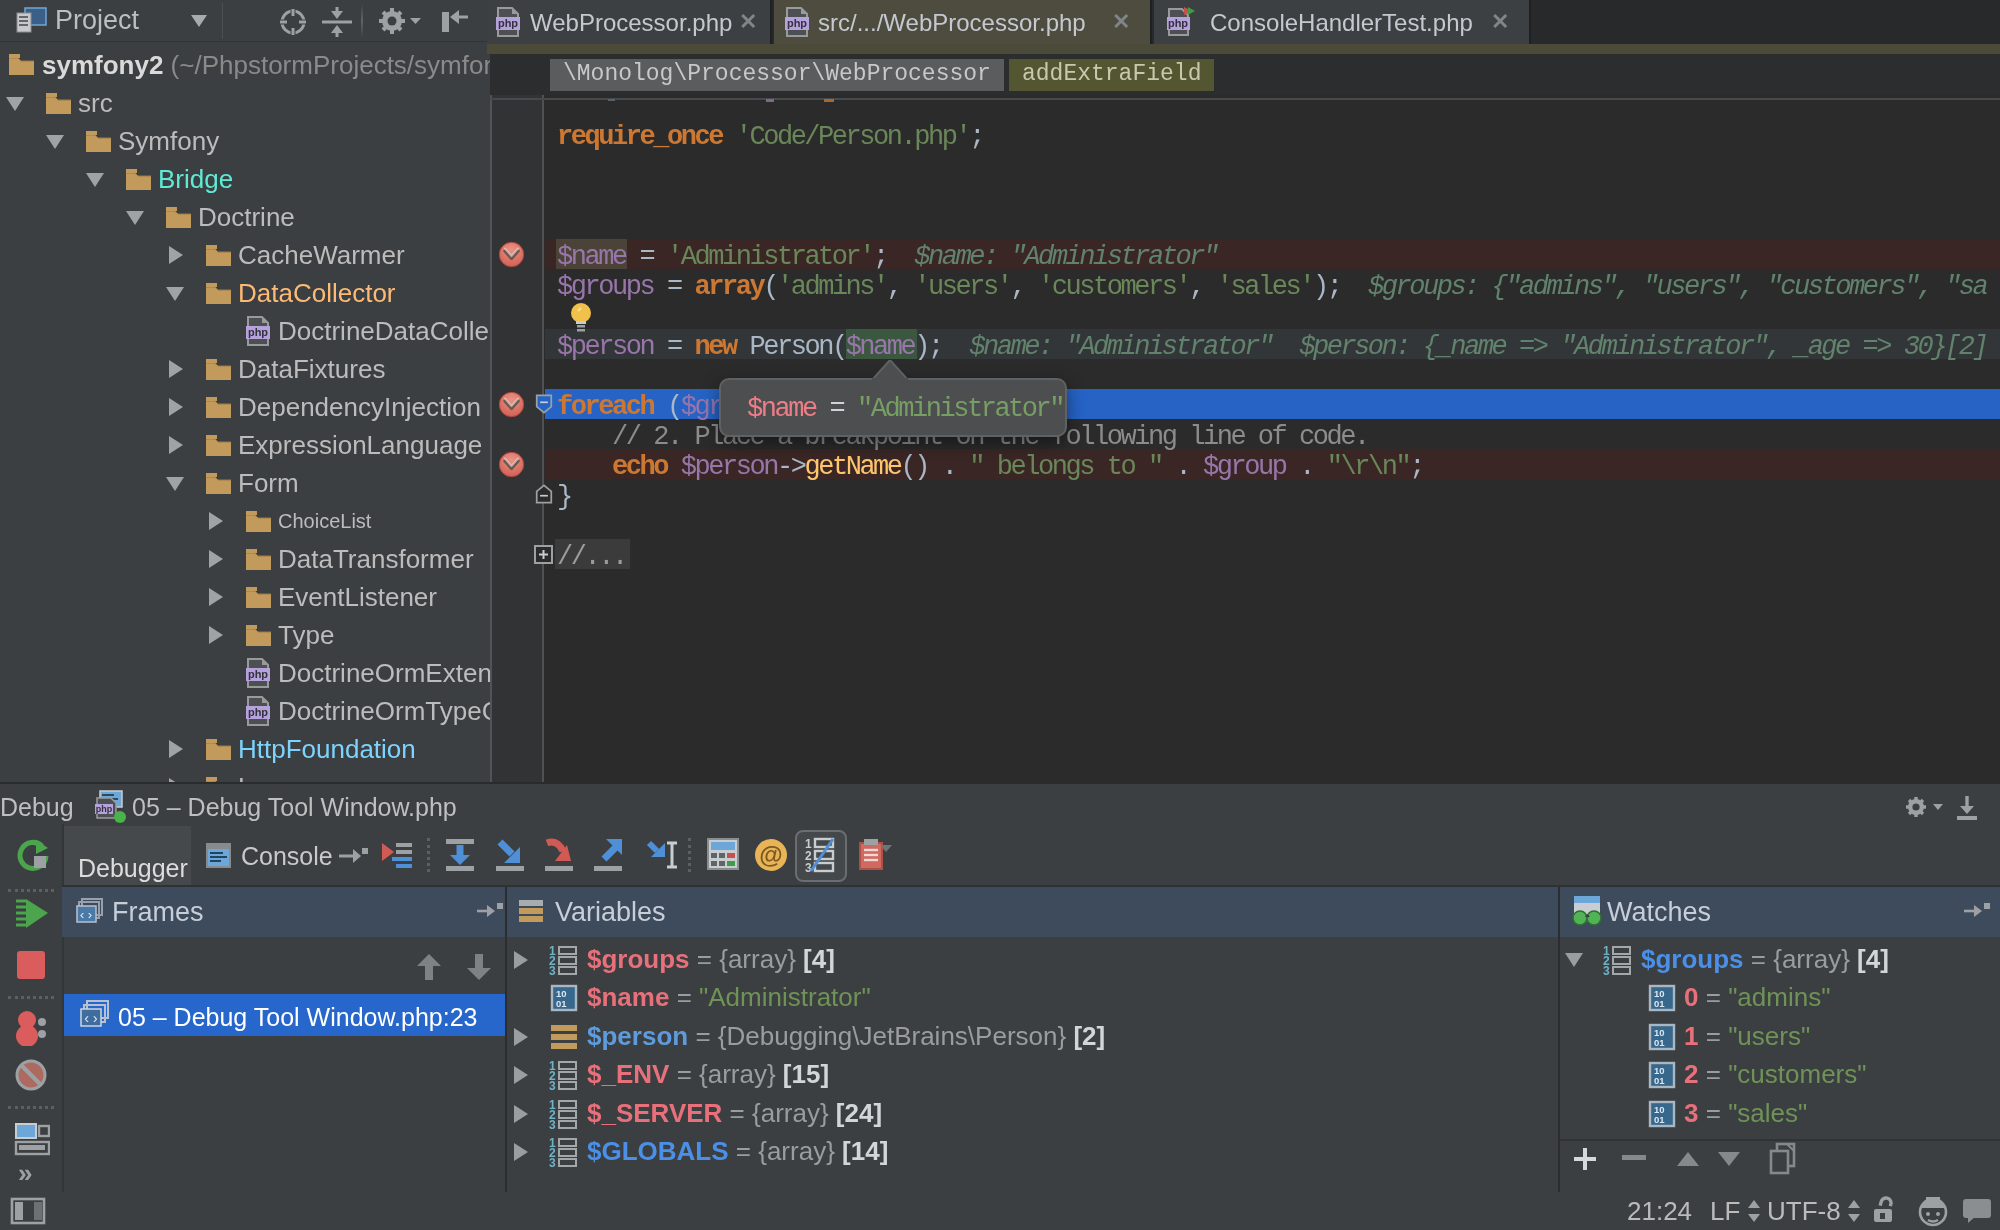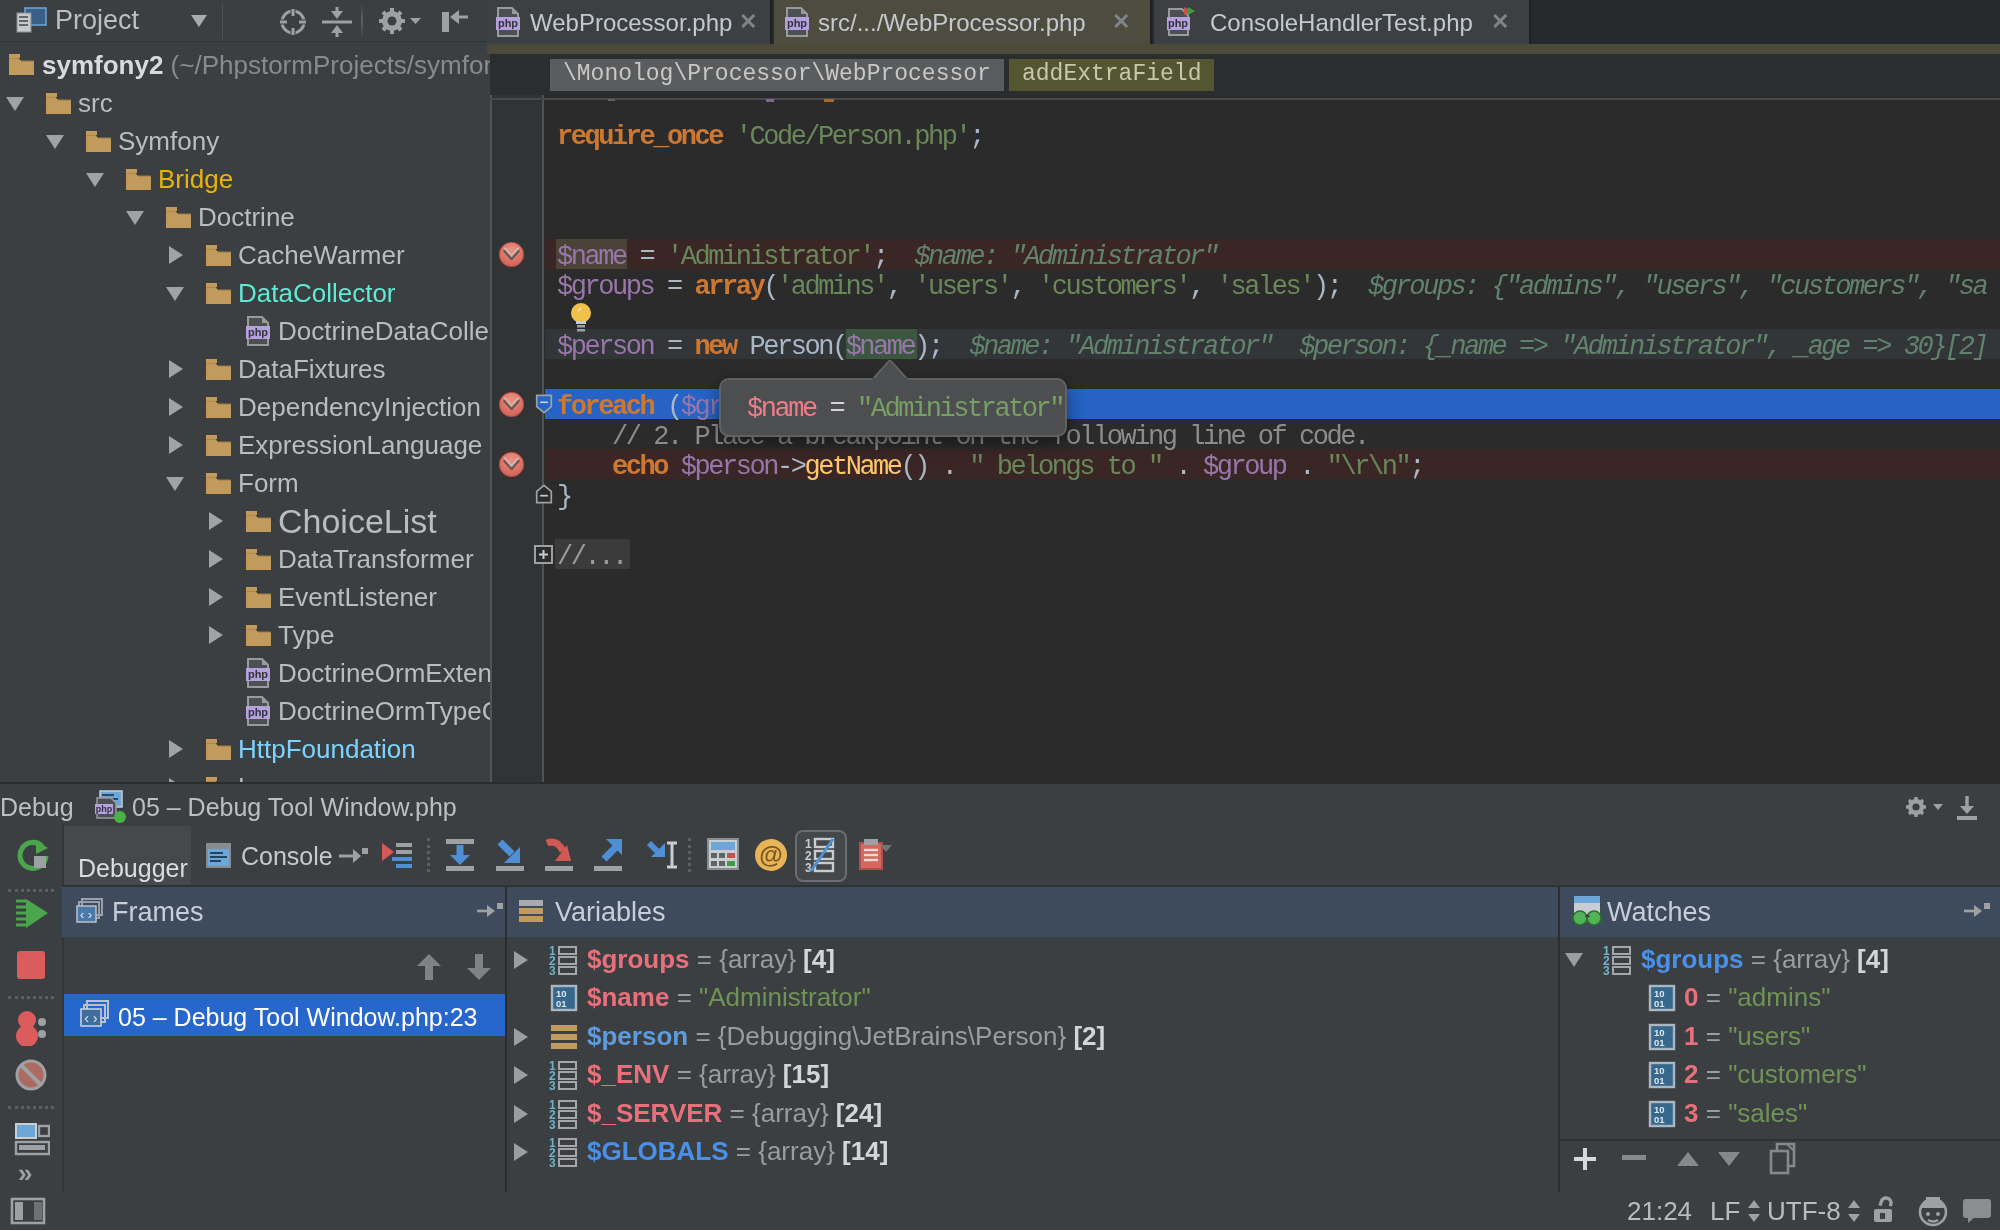--- a/index.html
+++ b/index.html
@@ -96,42 +96,42 @@
         <path d="M1,5 h9 l3,3 h13" fill="none" stroke="#9c7b46" stroke-width="1"></path>
         <rect x="1" y="1" width="11" height="4" fill="#c29a5b"></rect>
       </svg>
       <div class="abs" style="left:118px;top:122px;height:38px;line-height:38px;font-size:26px;color:#bcbcbc;white-space:pre">Symfony</div>
       <div class="abs tri-d" style="left:86px;top:173px"></div>
       <svg class="abs" style="left:125px;top:168px" width="27" height="23" viewBox="0 0 27 23">
         <path d="M1,5 h9 l3,3 h13 v14 h-25 z" fill="#c29a5b"></path>
         <path d="M1,5 h9 l3,3 h13" fill="none" stroke="#9c7b46" stroke-width="1"></path>
         <rect x="1" y="1" width="11" height="4" fill="#c29a5b"></rect>
       </svg>
-      <div class="abs" style="left:158px;top:160px;height:38px;line-height:38px;font-size:26px;color:#eab308;white-space:pre">Bridge</div>
+      <div class="abs" style="left:158px;top:160px;height:38px;line-height:38px;font-size:26px;color:#5eead4;white-space:pre">Bridge</div>
       <div class="abs tri-d" style="left:126px;top:211px"></div>
       <svg class="abs" style="left:165px;top:206px" width="27" height="23" viewBox="0 0 27 23">
         <path d="M1,5 h9 l3,3 h13 v14 h-25 z" fill="#c29a5b"></path>
         <path d="M1,5 h9 l3,3 h13" fill="none" stroke="#9c7b46" stroke-width="1"></path>
         <rect x="1" y="1" width="11" height="4" fill="#c29a5b"></rect>
       </svg>
       <div class="abs" style="left:198px;top:198px;height:38px;line-height:38px;font-size:26px;color:#bcbcbc;white-space:pre">Doctrine</div>
       <div class="abs tri-r" style="left:169px;top:246px"></div>
       <svg class="abs" style="left:205px;top:244px" width="27" height="23" viewBox="0 0 27 23">
         <path d="M1,5 h9 l3,3 h13 v14 h-25 z" fill="#c29a5b"></path>
         <path d="M1,5 h9 l3,3 h13" fill="none" stroke="#9c7b46" stroke-width="1"></path>
         <rect x="1" y="1" width="11" height="4" fill="#c29a5b"></rect>
       </svg>
       <div class="abs" style="left:238px;top:236px;height:38px;line-height:38px;font-size:26px;color:#bcbcbc;white-space:pre">CacheWarmer</div>
       <div class="abs tri-d" style="left:166px;top:287px"></div>
       <svg class="abs" style="left:205px;top:282px" width="27" height="23" viewBox="0 0 27 23">
         <path d="M1,5 h9 l3,3 h13 v14 h-25 z" fill="#c29a5b"></path>
         <path d="M1,5 h9 l3,3 h13" fill="none" stroke="#9c7b46" stroke-width="1"></path>
         <rect x="1" y="1" width="11" height="4" fill="#c29a5b"></rect>
       </svg>
-      <div class="abs" style="left:238px;top:274px;height:38px;line-height:38px;font-size:26px;color:#5eead4;white-space:pre">DataCollector</div>
+      <div class="abs" style="left:238px;top:274px;height:38px;line-height:38px;font-size:26px;color:#fdba74;white-space:pre">DataCollector</div>
       <svg class="abs" style="left:245px;top:316px" width="26" height="30" viewBox="0 0 26 30">
         <path d="M3,1 h14 l6,6 v22 h-20 z" fill="#4d5052" stroke="#9a9a9a" stroke-width="2"></path>
         <path d="M17,1 l6,6 h-6 z" fill="#9a9a9a"></path>
         <rect x="1" y="10" width="24" height="13" fill="#b5a1dc"></rect>
         <text x="13" y="20" font-family="Liberation Sans" font-size="11" font-weight="bold" fill="#33323d" text-anchor="middle">php</text>
       </svg>
       <div class="abs" style="left:278px;top:312px;height:38px;line-height:38px;font-size:26px;color:#bcbcbc;white-space:pre">DoctrineDataCollector.php</div>
       <div class="abs tri-r" style="left:169px;top:360px"></div>
       <svg class="abs" style="left:205px;top:358px" width="27" height="23" viewBox="0 0 27 23">
         <path d="M1,5 h9 l3,3 h13 v14 h-25 z" fill="#c29a5b"></path>
@@ -159,21 +159,21 @@
         <path d="M1,5 h9 l3,3 h13" fill="none" stroke="#9c7b46" stroke-width="1"></path>
         <rect x="1" y="1" width="11" height="4" fill="#c29a5b"></rect>
       </svg>
       <div class="abs" style="left:238px;top:464px;height:38px;line-height:38px;font-size:26px;color:#bcbcbc;white-space:pre">Form</div>
       <div class="abs tri-r" style="left:209px;top:512px"></div>
       <svg class="abs" style="left:245px;top:510px" width="27" height="23" viewBox="0 0 27 23">
         <path d="M1,5 h9 l3,3 h13 v14 h-25 z" fill="#c29a5b"></path>
         <path d="M1,5 h9 l3,3 h13" fill="none" stroke="#9c7b46" stroke-width="1"></path>
         <rect x="1" y="1" width="11" height="4" fill="#c29a5b"></rect>
       </svg>
-      <div class="abs" style="left:278px;top:502px;height:38px;line-height:38px;font-size:34px;color:#bcbcbc;white-space:pre">ChoiceList</div>
+      <div class="abs" style="left:278px;top:502px;height:38px;line-height:38px;font-size:20px;color:#bcbcbc;white-space:pre">ChoiceList</div>
       <div class="abs tri-r" style="left:209px;top:550px"></div>
       <svg class="abs" style="left:245px;top:548px" width="27" height="23" viewBox="0 0 27 23">
         <path d="M1,5 h9 l3,3 h13 v14 h-25 z" fill="#c29a5b"></path>
         <path d="M1,5 h9 l3,3 h13" fill="none" stroke="#9c7b46" stroke-width="1"></path>
         <rect x="1" y="1" width="11" height="4" fill="#c29a5b"></rect>
       </svg>
       <div class="abs" style="left:278px;top:540px;height:38px;line-height:38px;font-size:26px;color:#bcbcbc;white-space:pre">DataTransformer</div>
       <div class="abs tri-r" style="left:209px;top:588px"></div>
       <svg class="abs" style="left:245px;top:586px" width="27" height="23" viewBox="0 0 27 23">
         <path d="M1,5 h9 l3,3 h13 v14 h-25 z" fill="#c29a5b"></path>

